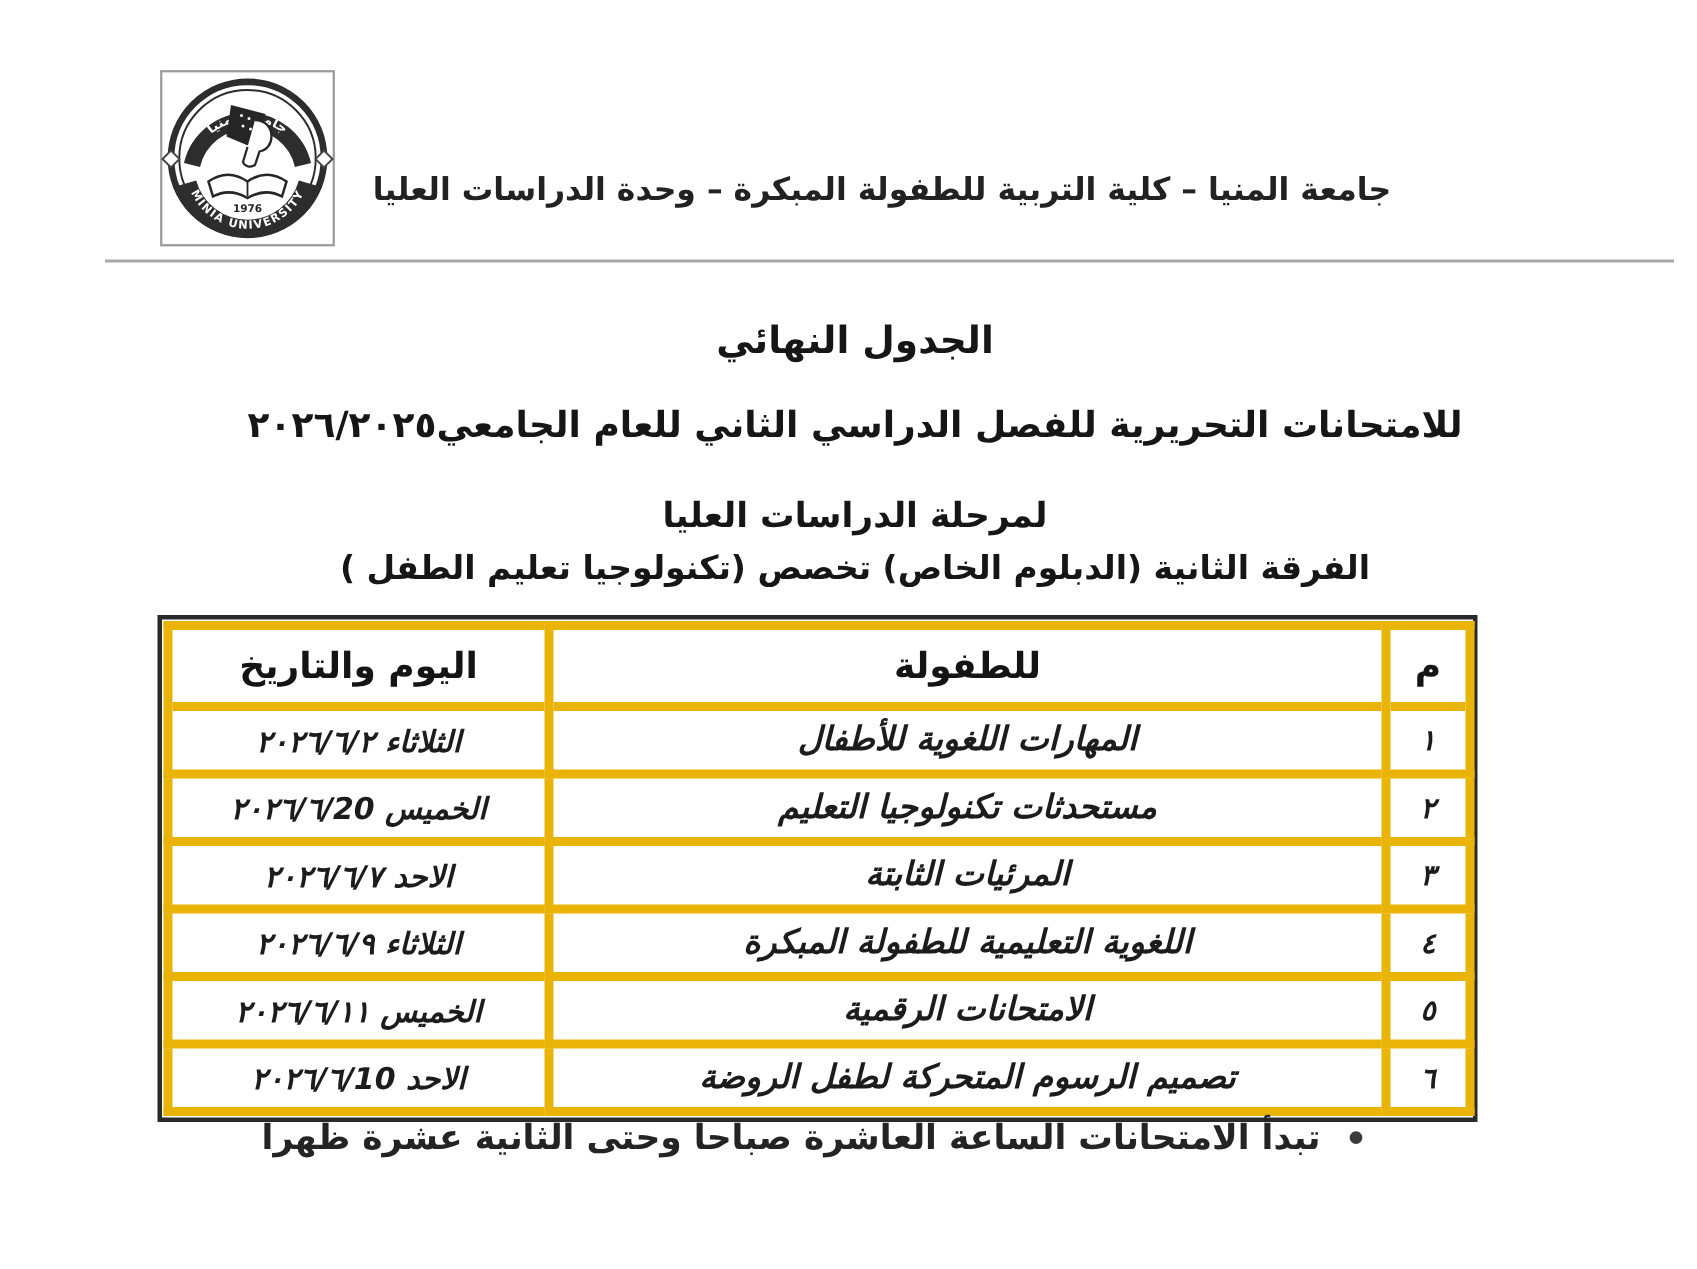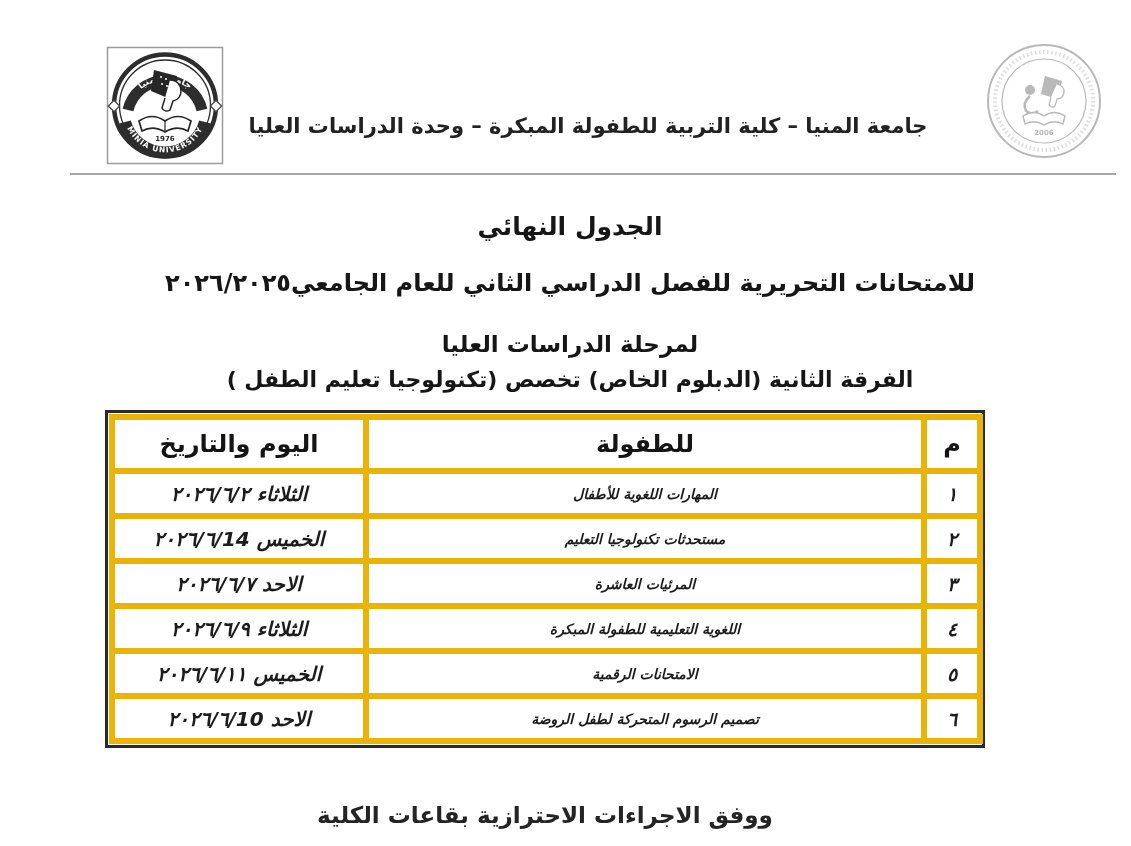--- a/index.html
+++ b/index.html
@@ -39,21 +39,21 @@
   }
   table.schedule thead th {
     height:46px; font-size:24px; color:#141414;
     border-bottom:5px double #222;
   }
   table.schedule tbody td { height:37px;font-style:italic; }
   .c-num    { width:56px; }
   .c-course { width:558px; }
   .c-date   { width:254px; }
   tbody .c-num    { font-size:19px; }
-  tbody .c-course { font-size:14px; }
+  tbody .c-course { font-size:22px; }
   tbody .c-date   { font-size:20px; }
 
   
   .note1 {
     position:absolute; top:744px; left:20px; width:1046px;
     text-align:center; direction:rtl; font-size:23px; color:#242424;
   }
   .note1 .bullet { display:inline-block; margin-left:16px; font-size:24px; color:#3a3a3a; transform:translateY(1px); }
   .note2 {
     position:absolute; top:802px; left:0; width:1090px;
@@ -87,33 +87,20 @@
       <path d="M33,75 q13,-9 26,0 q13,-9 26,0 l-3,10 q-11,-6 -23,1 q-12,-7 -23,-1 z" fill="#ffffff" stroke="#262626" stroke-width="1.7"></path>
       <line x1="59" y1="75" x2="59" y2="85" stroke="#262626" stroke-width="1.2"></line>
       <text x="59" y="95" font-size="7" text-anchor="middle" fill="#262626">1976</text>
       <path d="M 19,76 A 41.5,41.5 0 0 0 99,76" fill="none" stroke="#2d2d2d" stroke-width="12"></path>
       <text font-size="7.5" fill="#ffffff" font-weight="bold" letter-spacing="1"><textPath href="#arcBot" startOffset="50%" text-anchor="middle">MINIA UNIVERSITY</textPath></text>
     </svg>
   </div>
 
   <div class="header-title">جامعة المنيا – كلية التربية للطفولة المبكرة – وحدة الدراسات العليا</div>
 
-  <div class="logo-right">
-    <svg viewBox="0 0 122 122" width="122" height="122">
-      <circle cx="61" cy="61" r="56" fill="#fff" stroke="#8e8e8e" stroke-width="2"></circle>
-      <circle cx="61" cy="61" r="49" fill="none" stroke="#9a9a9a" stroke-width="4" stroke-dasharray="1.5 2.6" opacity=".55"></circle>
-      <circle cx="61" cy="61" r="42" fill="none" stroke="#8e8e8e" stroke-width="1.2"></circle>
-      <circle cx="47" cy="50" r="5" fill="#8f8f8f"></circle>
-      <path d="M47,56 q-8,7 -4,15 q6,5 12,0" fill="none" stroke="#8f8f8f" stroke-width="2.5"></path>
-      <polygon points="62,36 79,41 74,59 58,54" fill="#8f8f8f"></polygon>
-      <path d="M74,44 c5,1 8,5 7,9 c-1,4 -4,6 -7,6 l-2,7 c-2,2 -5,1 -6,-1 l2,-8" fill="#ffffff" stroke="#8f8f8f" stroke-width="1.2"></path>
-      <path d="M40,76 q11,-7 21,0 q10,-7 21,0 l-2,8 q-9,-5 -19,1 q-10,-6 -19,-1 z" fill="#ffffff" stroke="#8e8e8e" stroke-width="1.4"></path>
-      <text x="61" y="95" font-size="7" text-anchor="middle" fill="#8e8e8e">2006</text>
-    </svg>
-  </div>
 
   <div class="rule"></div>
 
   <div class="doc-title t1">الجدول النهائي</div>
   <div class="doc-title t2">للامتحانات التحريرية للفصل الدراسي الثاني للعام الجامعي٢٠٢٦/٢٠٢٥</div>
   <div class="doc-title t3">لمرحلة الدراسات العليا</div>
   <div class="doc-title t4">الفرقة الثانية (الدبلوم الخاص) تخصص (تكنولوجيا تعليم الطفل )</div>
 
   <div class="table-wrap">
     <table class="schedule">
@@ -131,25 +118,25 @@
       </thead>
       <tbody>
         <tr>
           <td class="c-num">١</td>
           <td class="c-course">المهارات اللغوية للأطفال</td>
           <td class="c-date">الثلاثاء ٢٠٢٦/٦/٢</td>
         </tr>
         <tr>
           <td class="c-num">٢</td>
           <td class="c-course">مستحدثات تكنولوجيا التعليم</td>
-          <td class="c-date">الخميس ٢٠٢٦/٦/14</td>
+          <td class="c-date">الخميس ٢٠٢٦/٦/20</td>
         </tr>
         <tr>
           <td class="c-num">٣</td>
-          <td class="c-course">المرئيات العاشرة</td>
+          <td class="c-course">المرئيات الثابتة</td>
           <td class="c-date">الاحد ٢٠٢٦/٦/٧</td>
         </tr>
         <tr>
           <td class="c-num">٤</td>
           <td class="c-course">اللغوية التعليمية للطفولة المبكرة</td>
           <td class="c-date">الثلاثاء ٢٠٢٦/٦/٩</td>
         </tr>
         <tr>
           <td class="c-num">٥</td>
           <td class="c-course">الامتحانات الرقمية</td>
@@ -157,15 +144,17 @@
         </tr>
         <tr>
           <td class="c-num">٦</td>
           <td class="c-course">تصميم الرسوم المتحركة لطفل الروضة</td>
           <td class="c-date">الاحد ٢٠٢٦/٦/10</td>
         </tr>
       </tbody>
     </table>
   </div>
 
-  <div class="note2">ووفق الاجراءات الاحترازية بقاعات الكلية</div>
+  <div class="note1">
+    <span class="bullet">•</span><span>تبدأ الامتحانات الساعة العاشرة صباحا وحتى الثانية عشرة ظهرا</span>
+  </div>
 
 </div>
 
 </body></html>

